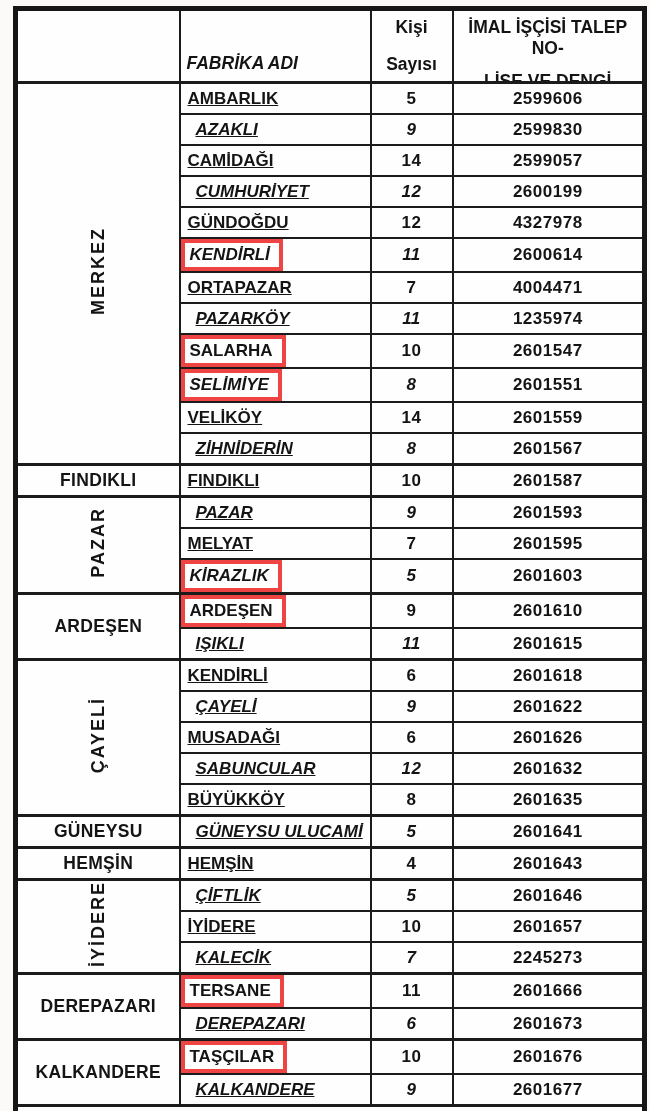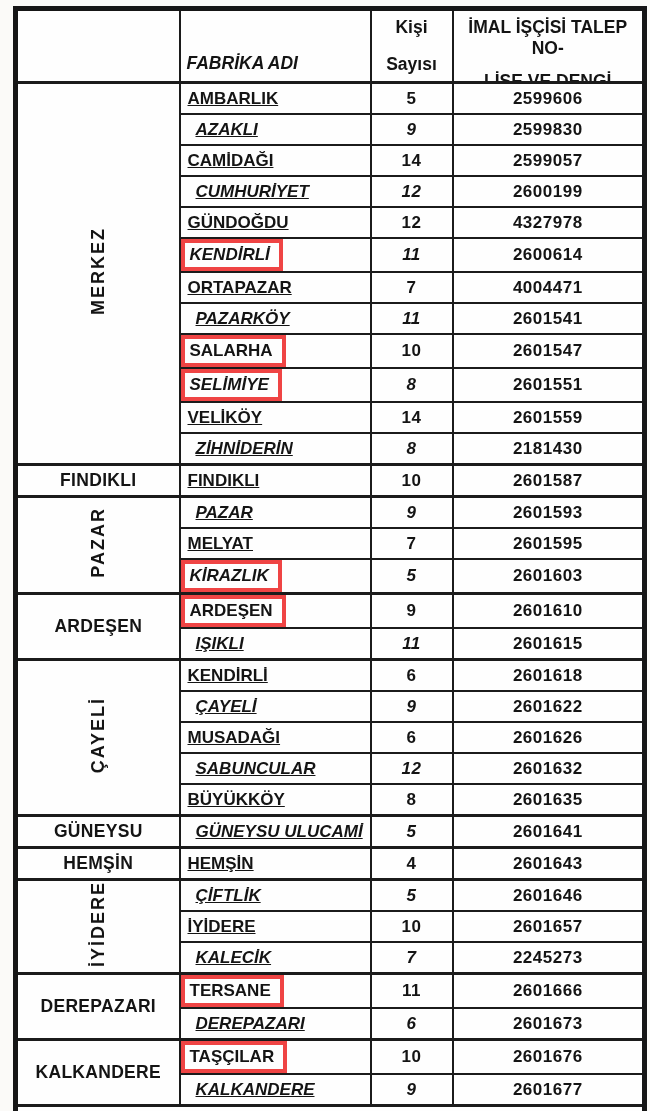--- a/index.html
+++ b/index.html
@@ -129,41 +129,41 @@
           <td class="talep">2600614</td>
         </tr>
         <tr class="datarow">
           <td class="fabrika"><span class="">ORTAPAZAR</span></td>
           <td class="num">7</td>
           <td class="talep">4004471</td>
         </tr>
         <tr class="datarow">
           <td class="fabrika"><span class=" it">PAZARKÖY</span></td>
           <td class="num it">11</td>
-          <td class="talep">2601541</td>
+          <td class="talep">1235974</td>
         </tr>
         <tr class="datarow">
           <td class="fabrika"><span class="boxed">SALARHA</span></td>
           <td class="num">10</td>
           <td class="talep">2601547</td>
         </tr>
         <tr class="datarow">
           <td class="fabrika"><span class="boxed it">SELİMİYE</span></td>
           <td class="num it">8</td>
           <td class="talep">2601551</td>
         </tr>
         <tr class="datarow">
           <td class="fabrika"><span class="">VELİKÖY</span></td>
           <td class="num">14</td>
           <td class="talep">2601559</td>
         </tr>
         <tr class="datarow">
           <td class="fabrika"><span class=" it">ZİHNİDERİN</span></td>
           <td class="num it">8</td>
-          <td class="talep">2181430</td>
+          <td class="talep">2601567</td>
         </tr>
         <tr class="datarow section-start">
           <td class="region" rowspan="1"><span class="hreg">FINDIKLI</span></td>
           <td class="fabrika"><span class="">FINDIKLI</span></td>
           <td class="num">10</td>
           <td class="talep">2601587</td>
         </tr>
         <tr class="datarow section-start">
           <td class="region" rowspan="3"><span class="vert">PAZAR</span></td>
           <td class="fabrika"><span class=" it">PAZAR</span></td>

